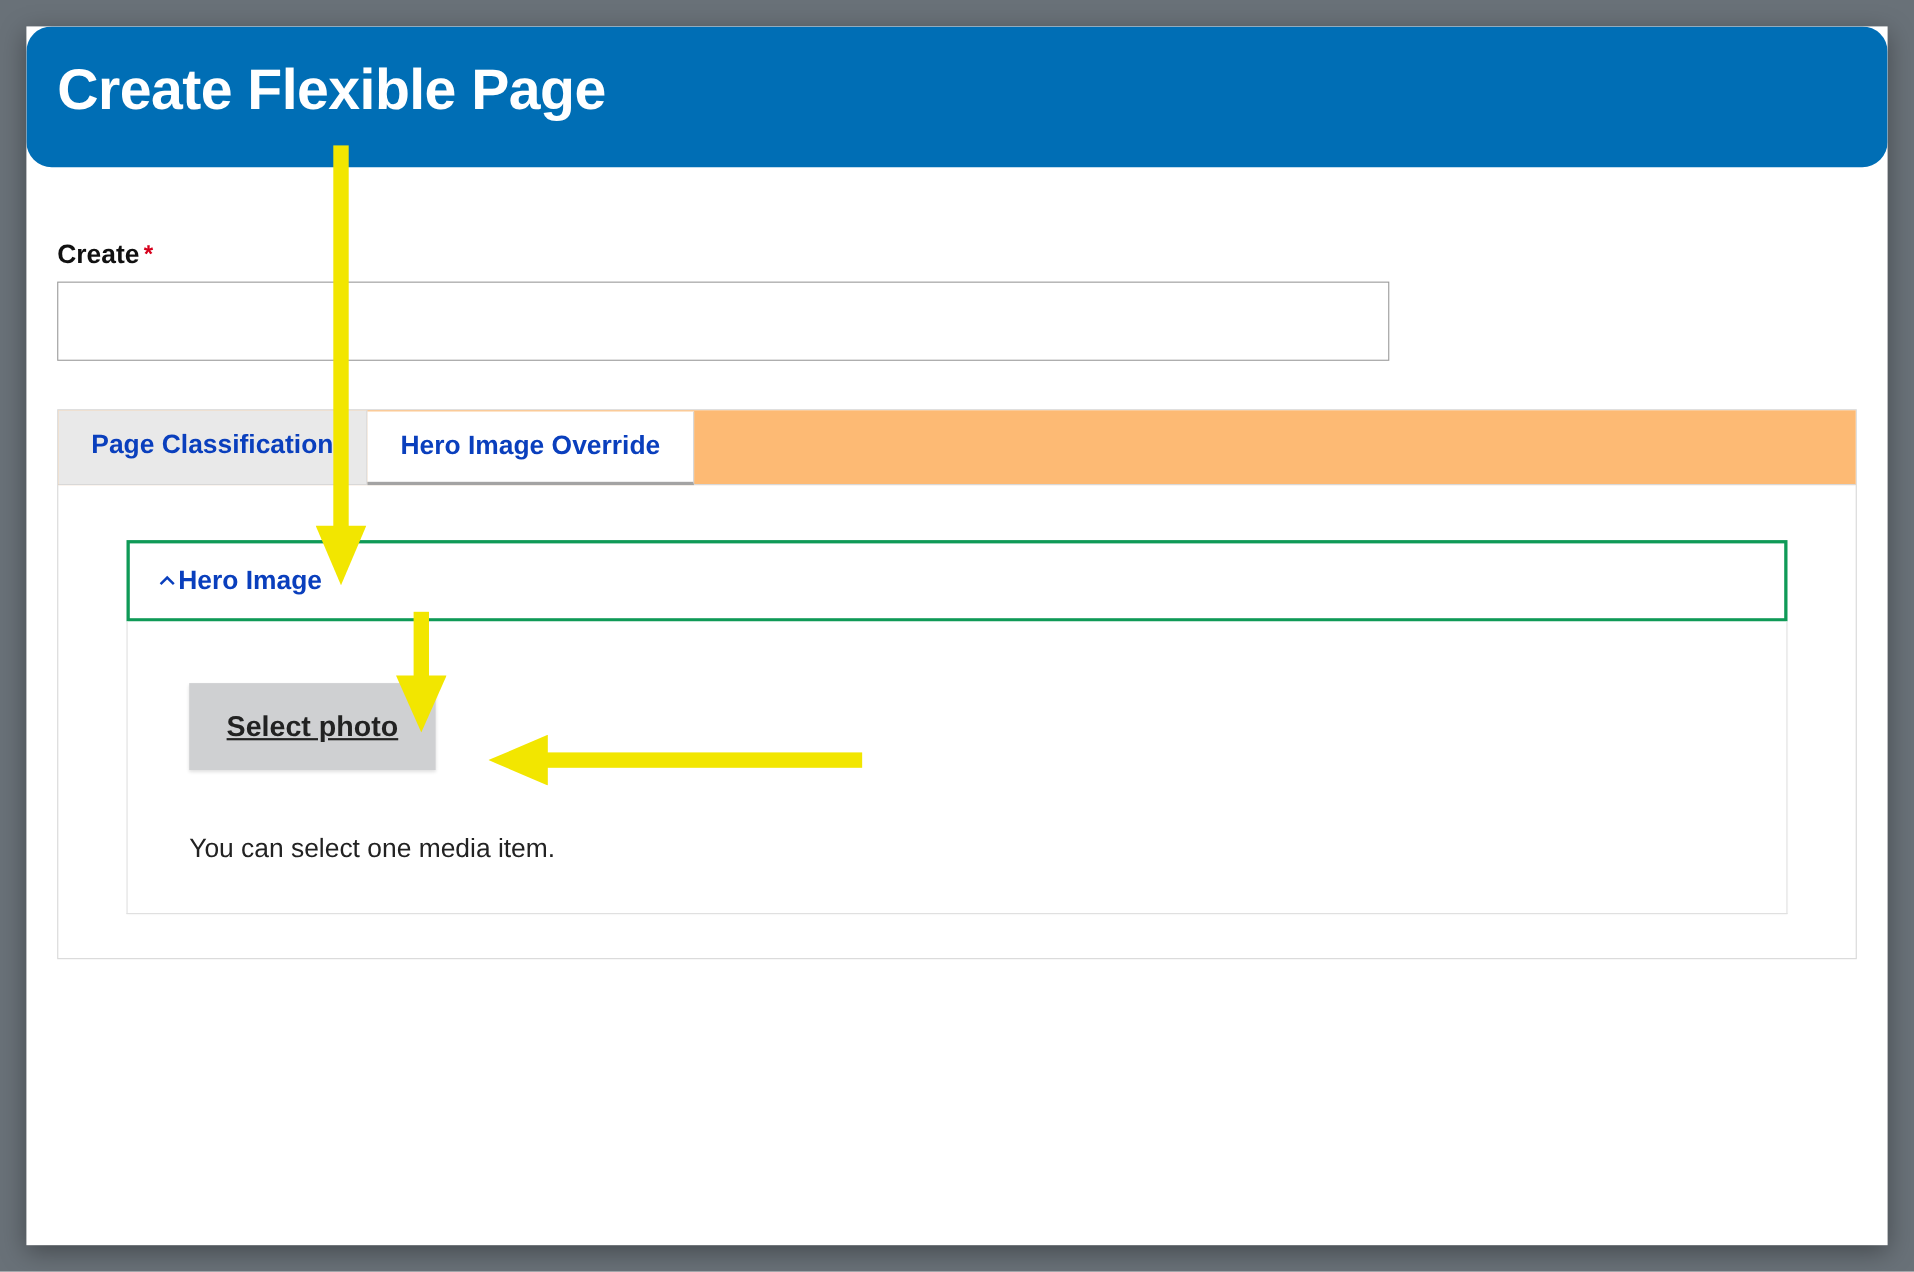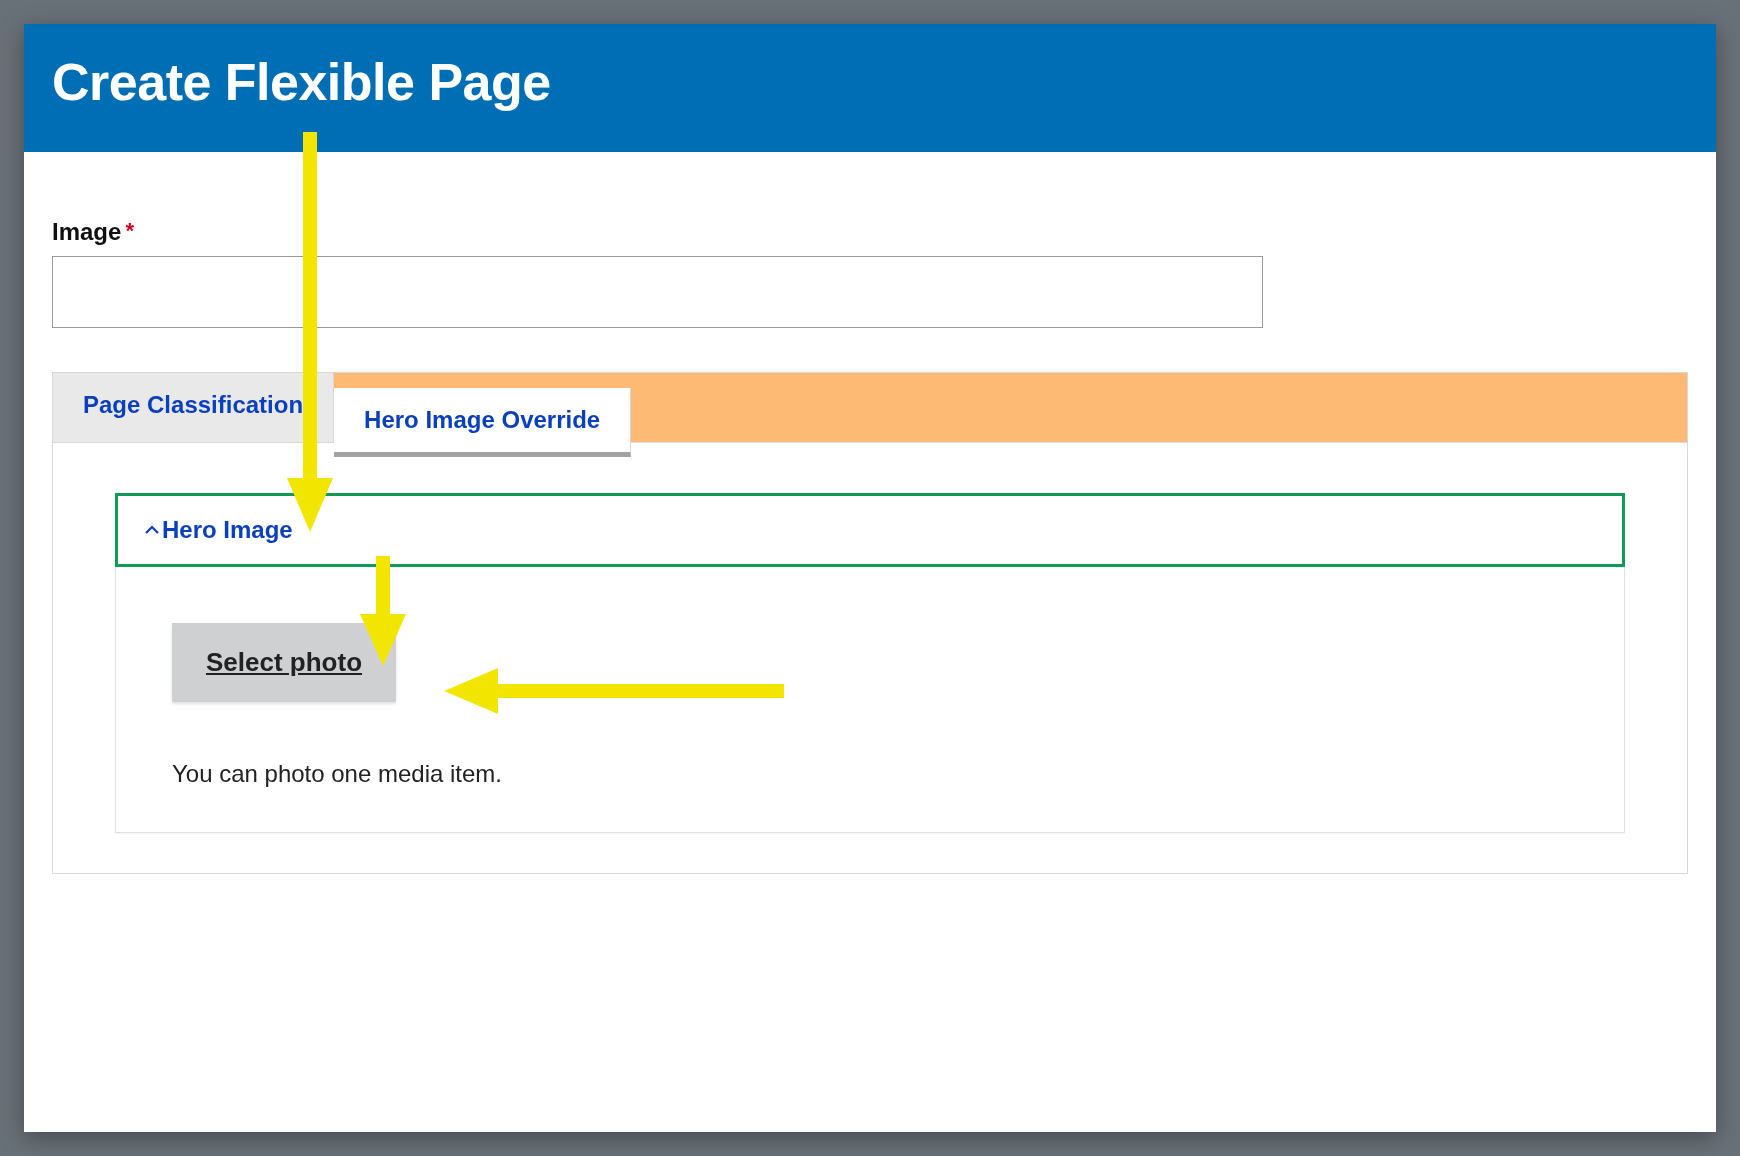--- a/index.html
+++ b/index.html
@@ -15,20 +15,21 @@
   .window {
     position: relative;
     width: 100%;
     background: #fff;
     box-shadow: 0 6px 22px rgba(0,0,0,0.35);
     overflow: hidden;
   }
   .header {
     background: #006eb5;
     padding: 28px 28px 40px 28px;
+    border-radius: 23px;
   }
   .header h1 {
     color: #fff;
     font-size: 52px;
     font-weight: 800;
     letter-spacing: -0.5px;
   }
   .content {
     padding: 66px 28px 20px 28px;
   }
@@ -72,22 +73,22 @@
     font-weight: 700;
     color: #0a3fbd;
     cursor: pointer;
     user-select: none;
     border-right: 1px solid #d8d8d8;
     background: #e9e9e9;
   }
   .tab.active {
     background: #fff;
     position: relative;
-    top: 15px;
-    border-bottom: 5px solid #a3a3a3;
+    top: 1px;
+    border-bottom: 3px solid #a3a3a3;
   }
   .tab-body {
     padding: 50px 62px 40px 62px;
   }
   .hero-header {
     border: 3px solid #0f9a57;
     padding: 20px 24px;
     display: flex;
     align-items: center;
     cursor: pointer;
@@ -141,21 +142,21 @@
 
 <div class="window">
 
   <div class="header">
     <h1>Create Flexible Page</h1>
   </div>
 
   <div class="content">
 
     <div>
-      <span class="field-label">Image</span><span class="req">*</span>
+      <span class="field-label">Create</span><span class="req">*</span>
       <input class="title-input" type="text" value="" style="">
     </div>
 
     <div class="tabs-wrap">
       <div class="tabs-bar">
         <div class="tab">Page Classification</div>
         <div class="tab active">Hero Image Override</div>
       </div>
 
       <div class="tab-body">
@@ -164,21 +165,21 @@
           <span class="chev">
             <svg viewBox="0 0 24 24">
                 <polyline points="4 16 12 8 20 16"></polyline>
               </svg>
           </span>
           <span class="hero-title">Hero Image</span>
         </div>
 
         <div class="hero-body">
           <button class="select-btn">Select photo</button>
-          <div class="help-text">You can photo one media item.</div>
+          <div class="help-text">You can select one media item.</div>
         </div>
 
       </div>
     </div>
 
   </div>
 
   <div class="annot" style="left:263px; top:108px;">
     <svg width="46" height="400" viewBox="0 0 46 400">
       <rect class="yellow" x="16" y="0" width="14" height="352"></rect>

